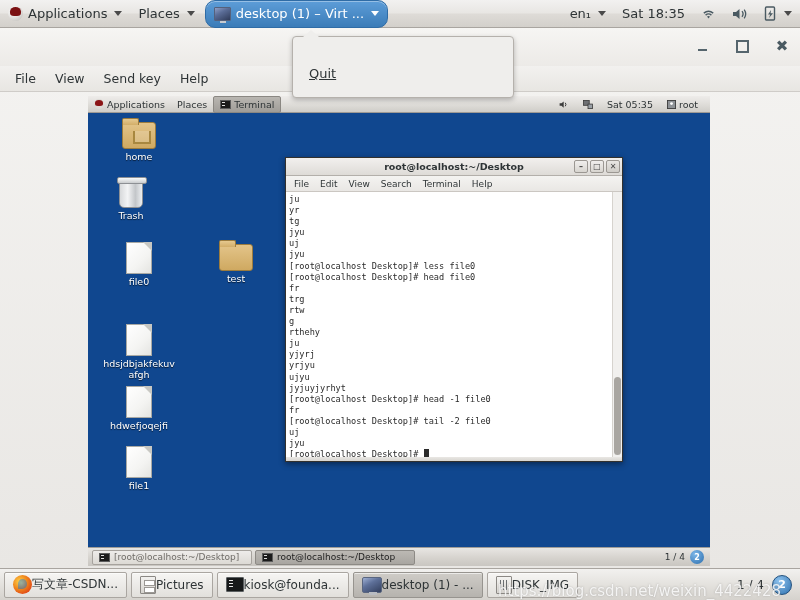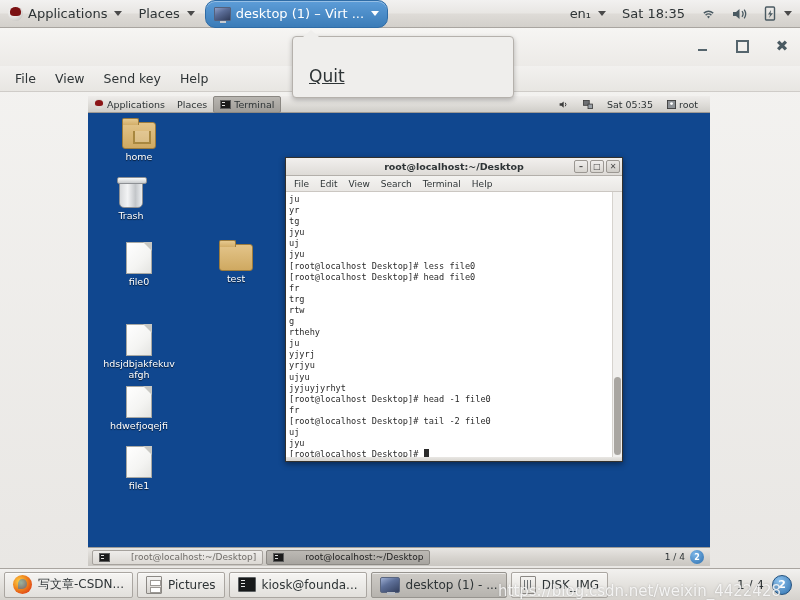--- a/index.html
+++ b/index.html
@@ -89,21 +89,21 @@
     background: #efeeec; border: 1px solid #b5b1ac; border-radius: 4px;
     box-shadow: 0 2px 5px rgba(0,0,0,.25);
     z-index: 60;
   }
   .quit-menu:before {
     content: ""; position: absolute; left: 10px; top: -7px;
     border-left: 8px solid transparent; border-right: 8px solid transparent;
     border-bottom: 7px solid #efeeec;
   }
   .quit-item {
-    position: absolute; left: 16px; top: 29px; font-size: 17px; color: #2e3436; text-decoration: underline;
+    position: absolute; left: 16px; top: 29px; font-size: 13px; color: #2e3436; text-decoration: underline;
   }
 
   
   .guest {
     position: absolute; left: 88px; top: 96px; width: 622px; height: 470px;
     background: #10478f;
     overflow: hidden;
     font-family: "DejaVu Sans", "Liberation Sans", sans-serif;
   }
   .guest-top {
@@ -211,21 +211,21 @@
 
   
   .guest-taskbar {
     position: absolute; left: 0; bottom: 0; width: 100%; height: 19px;
     background: linear-gradient(to bottom, #e8e6e3 0%, #d6d3ce 55%, #c9c6c1 100%);
     border-top: 1px solid #a09d98;
     display: flex; align-items: center; gap: 3px; padding: 0 4px;
     font-size: 9px; color: #2e3436;
   }
   .gt-btn {
-    height: 15px; display: flex; align-items: center; gap: 21px; padding: 0 6px;
+    height: 15px; display: flex; align-items: center; gap: 4px; padding: 0 6px;
     border: 1px solid #a6a29d; border-radius: 2px; min-width: 160px;
     background: linear-gradient(to bottom,#eeecea,#dcd9d4); color: #6f6c68;
   }
   .gt-btn.active { background: linear-gradient(to bottom,#bcb9b4,#a8a5a0); color: #1d1d1d; border-color: #8d8a85; }
   .gt-right { margin-left: auto; display: flex; align-items: center; gap: 5px; padding-right: 2px; }
   .ws-badge {
     width: 14px; height: 14px; border-radius: 50%; color: #fff; font-size: 8px;
     display: flex; align-items: center; justify-content: center; font-weight: bold;
     background: radial-gradient(circle at 35% 30%, #7cb6e8, #2d6fae);
     border: 1px solid #1f5party;
@@ -233,21 +233,21 @@
 
   
   .host-taskbar {
     position: absolute; left: 0; bottom: 0; width: 800px; height: 32px;
     background: linear-gradient(to bottom, #f2f1ef 0%, #e4e2de 50%, #d5d2cd 100%);
     border-top: 1px solid #a9a5a0;
     display: flex; align-items: center; gap: 4px; padding: 0 4px;
     font-size: 12px; color: #2e3436;
   }
   .ht-btn {
-    height: 26px; display: flex; align-items: center; gap: 6px; padding: 0 8px;
+    height: 26px; display: flex; align-items: center; gap: 0; padding: 0 8px;
     border: 1px solid #aaa6a1; border-radius: 2px; white-space: nowrap;
     background: linear-gradient(to bottom,#f6f5f3,#e2e0dc);
     box-shadow: inset 0 1px 0 rgba(255,255,255,.6);
     max-width: 170px; overflow: hidden;
   }
   .ht-btn.active { background: linear-gradient(to bottom,#cfccc7,#b6b3ae); border-color: #97948f; }
   .ht-right { margin-left: auto; display: flex; align-items: center; gap: 8px; padding-right: 4px; }
 
   .fx-icon { width: 19px; height: 19px; border-radius: 50%; flex: none;
              background: radial-gradient(circle at 35% 35%, #ffd24a 0%, #f08a1e 40%, #e24b16 75%, #a3300d 100%); position: relative; }

